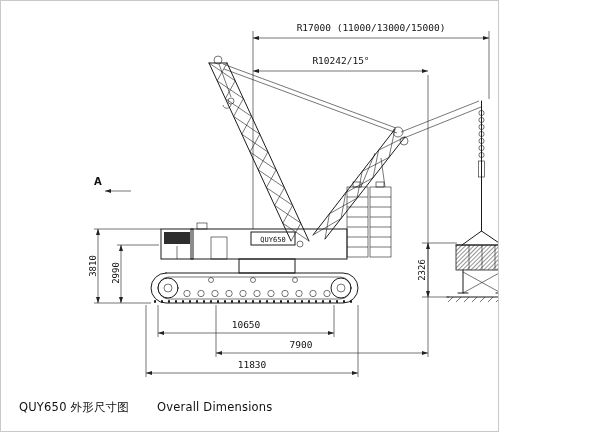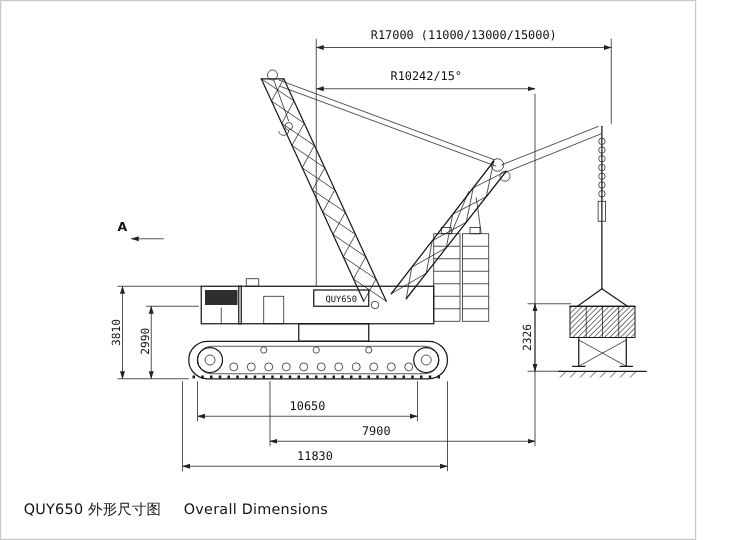--- a/index.html
+++ b/index.html
@@ -1,39 +1,39 @@
 <!DOCTYPE html>
 <html><head>
 <meta charset="utf-8">
 <style>
   * { margin:0; padding:0; box-sizing:border-box; }
   html,body { background:#ffffff; font-family:"DejaVu Sans", sans-serif; }
   .sheet {
-    position:relative; width:557px; height:432px;
+    position:relative; width:499px; height:432px;
     background:#fff; border:1px solid #c9c9c9; overflow:hidden;
   }
   svg { display:block; }
   .dw      { stroke:#1b1b1b; stroke-width:1;   fill:none; stroke-linecap:round; }
   .dw-thin { stroke:#1b1b1b; stroke-width:0.6; fill:none; }
   .dl      { stroke:#3a3a3a; stroke-width:0.7; fill:none; }
   .dim-text {
     font-family:"DejaVu Sans Mono","Liberation Mono",monospace;
     font-size:9.5px; fill:#111;
   }
   .dim-text-sm { font-size:9px; }
   .machine-text {
     font-family:"DejaVu Sans Mono","Liberation Mono",monospace;
     font-size:7px; fill:#111;
   }
   .section-text { font-family:"DejaVu Sans",sans-serif; font-size:10px; font-weight:bold; fill:#111; }
   .caption {
     position:absolute; left:18px; top:399px;
     font-size:11.5px; color:#111; letter-spacing:0.2px;
   }
-  .caption .en { margin-left:18px; }
+  .caption .en { margin-left:28px; }
 </style>
 </head>
 <body>
 
 <div class="sheet">
 
   <svg width="601" height="392" viewBox="0 0 601 392">
     <defs>
       <marker id="dimArrow" viewBox="0 0 10 10" refX="9.5" refY="5" markerWidth="9" markerHeight="9" orient="auto-start-reverse">
         <path d="M0,1.8 L10,5 L0,8.2 z" fill="#222"></path>

